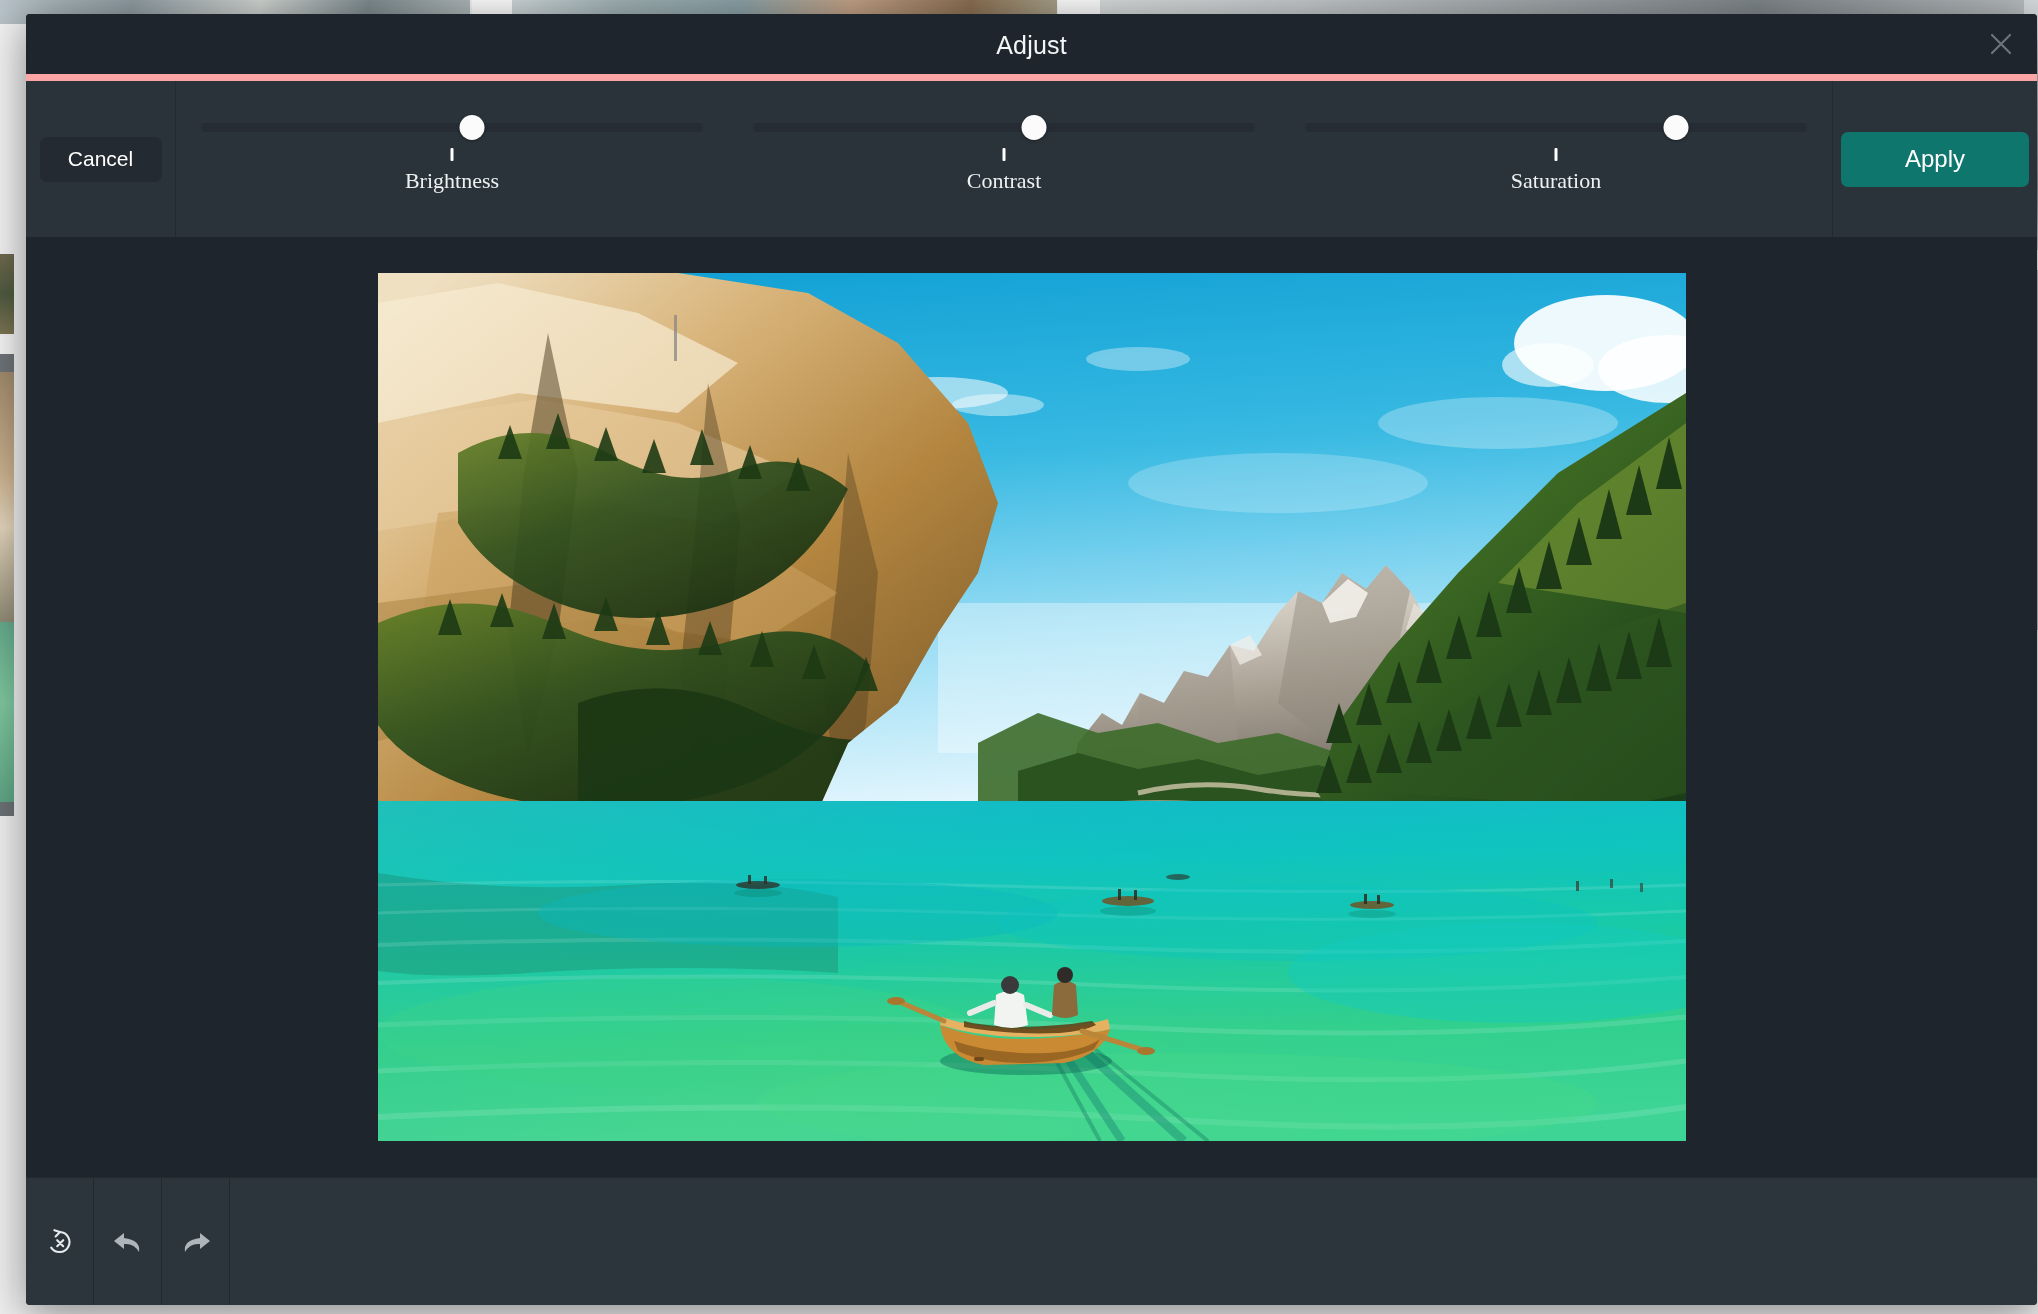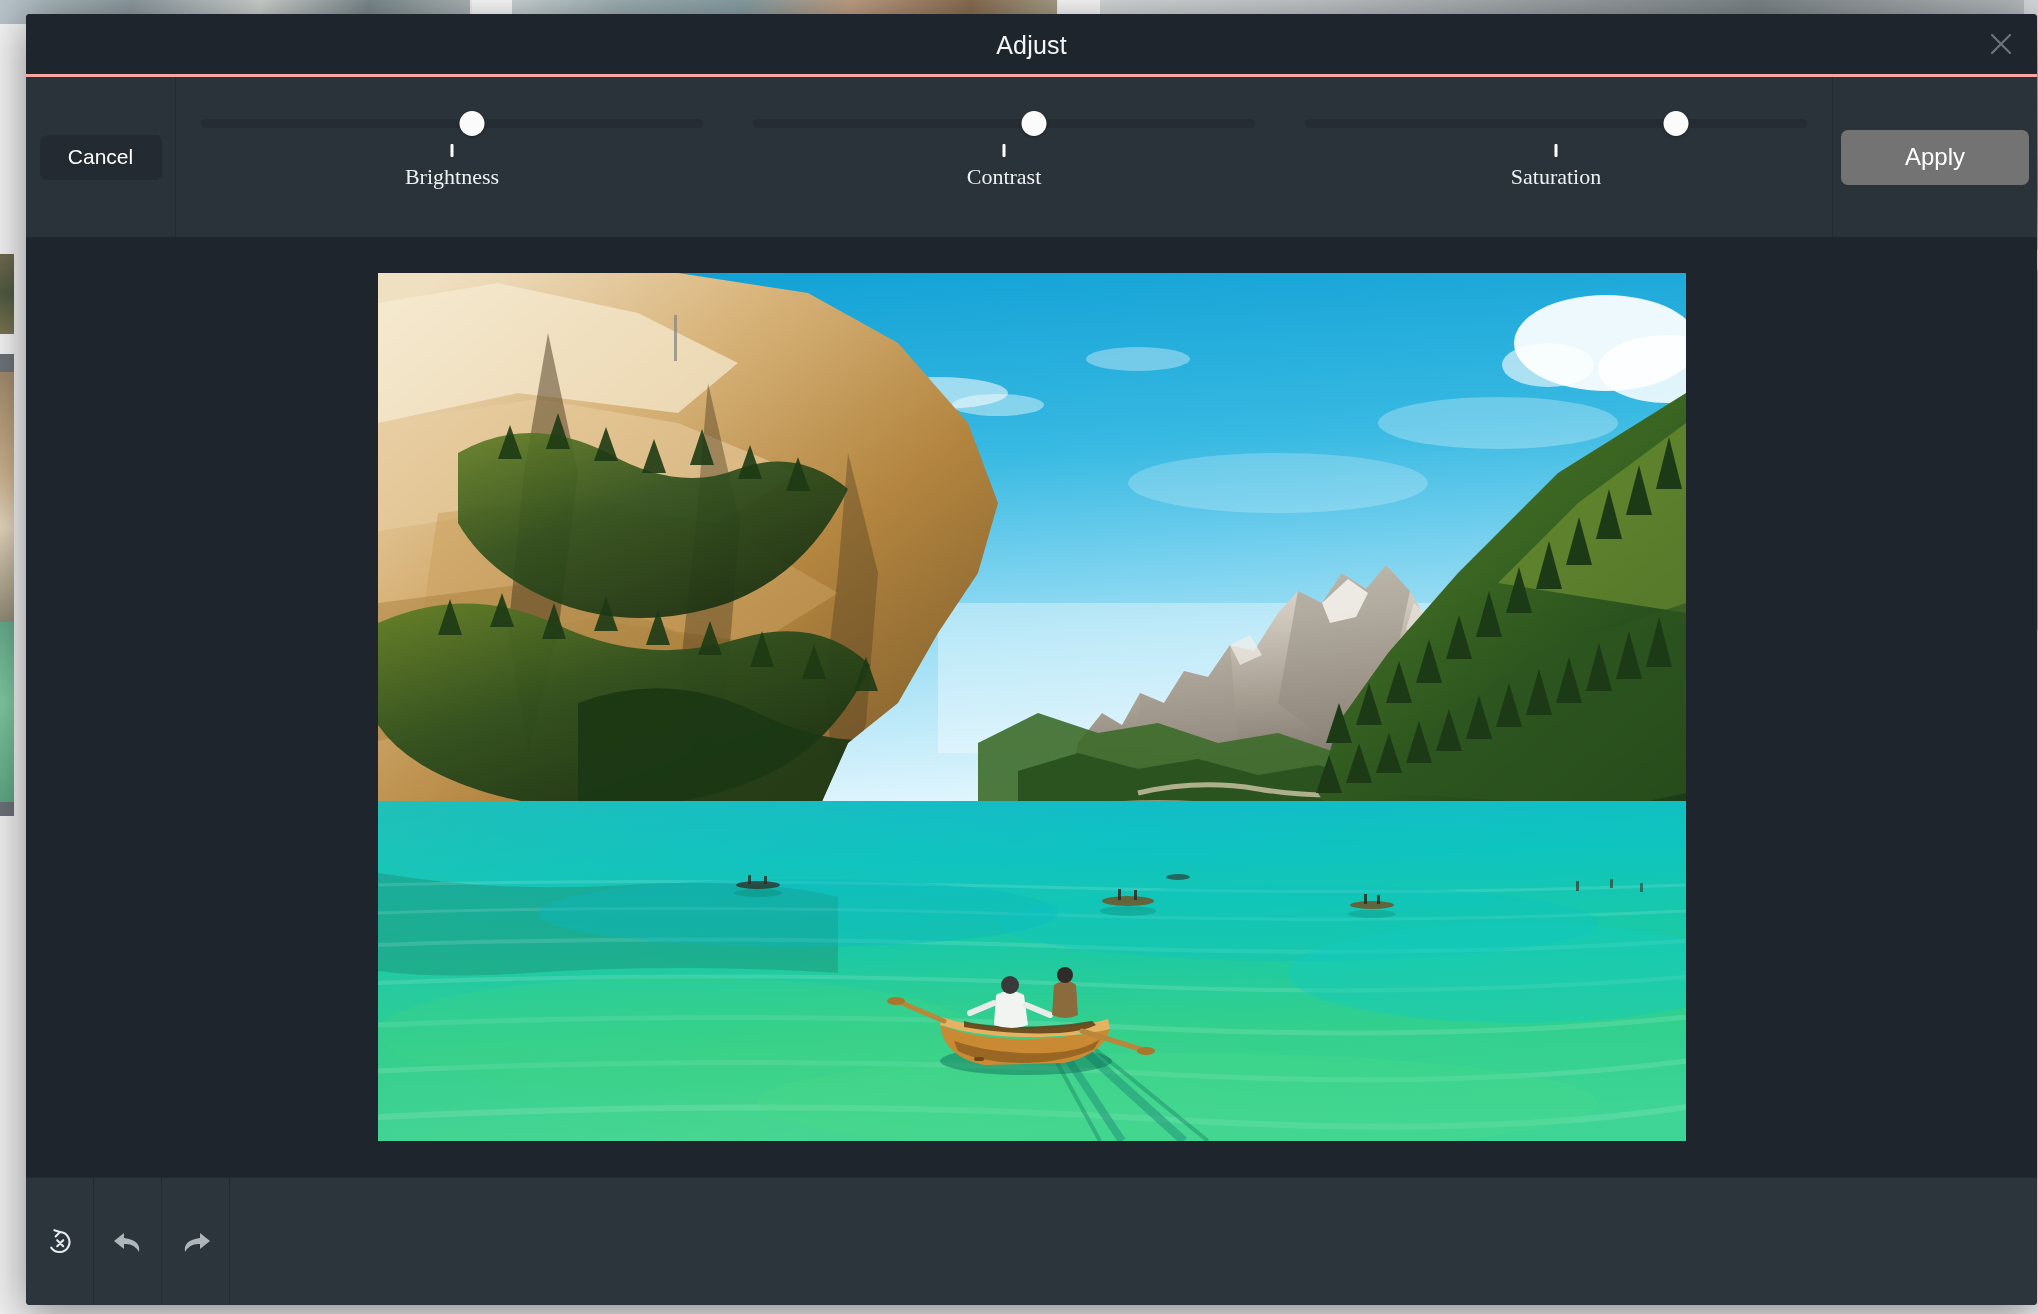--- a/index.html
+++ b/index.html
@@ -90,21 +90,21 @@
     display: flex; align-items: center; justify-content: center;
     cursor: pointer;
   }
   #close-button svg { display:block; }
 
   
   #adjust-toolbar {
     position: relative;
     height: 163px;
     background: #2a333a;
-    border-top: 3px solid #fca5a5;
+    border-top: 7px solid #fca5a5;
     display: flex;
     align-items: stretch;
   }
   #cancel-cell {
     width: 150px;
     flex: 0 0 150px;
     display: flex; align-items: center; justify-content: center;
     border-right: 1px solid #232b32;
   }
   #cancel-button {
@@ -303,21 +303,21 @@
           <div class="slider-track" style="background: rgb(37, 44, 51);"></div>
           <div class="slider-thumb" style="left: 74%; background: rgb(251, 251, 251);"></div>
         </div>
         <div class="slider-center-tick"></div>
         <div class="slider-label">Saturation</div>
       </div>
 
     </div>
 
     <div id="apply-cell">
-      <button id="apply-button" style="background: #737373;">Apply</button>
+      <button id="apply-button" style="background: #0f766e;">Apply</button>
     </div>
 
   </div>
 
   <div id="editor-canvas">
     <div id="preview-image">
       <svg viewBox="0 0 1308 868" preserveAspectRatio="none" aria-hidden="true">
         <defs>
           <linearGradient id="gSky" x1="0" y1="0" x2="0.15" y2="1">
             <stop offset="0%" stop-color="#0f9fd4"></stop>

